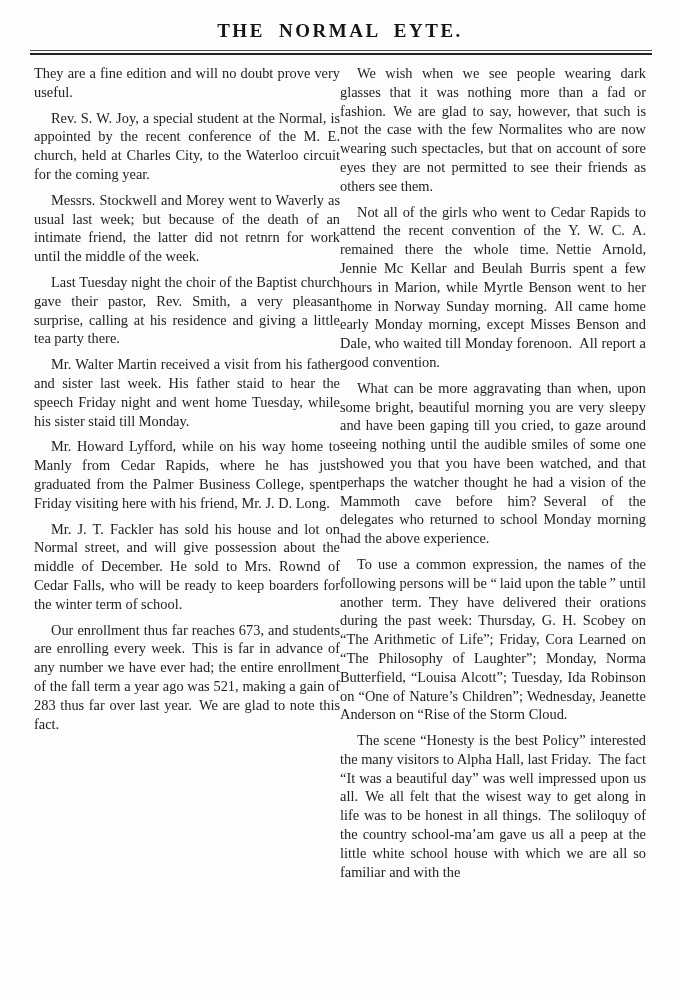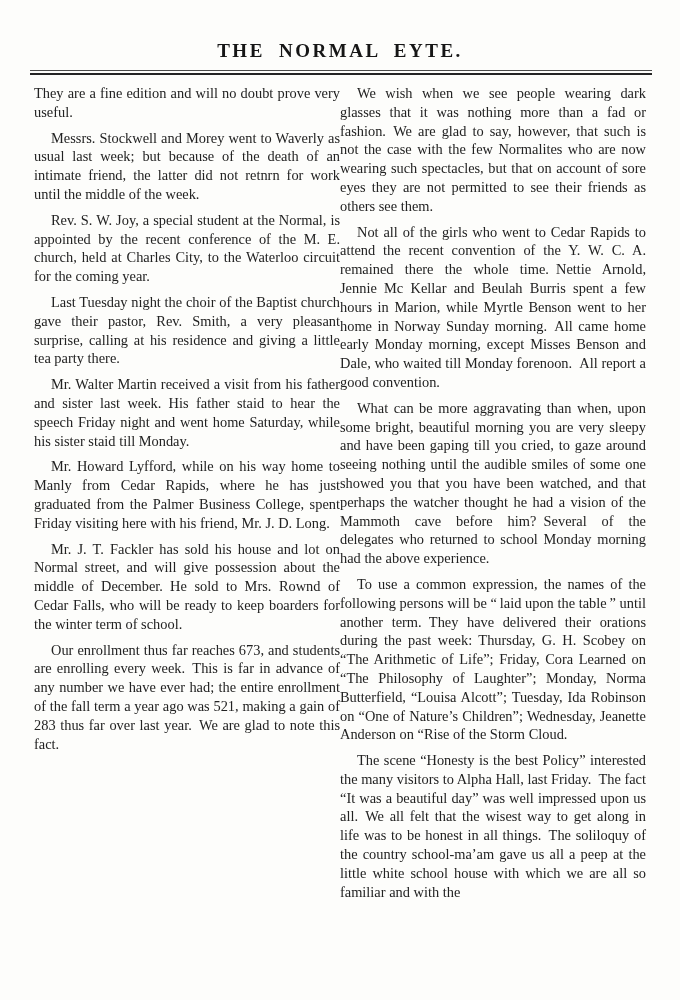--- a/index.html
+++ b/index.html
@@ -8,21 +8,21 @@
     height: 1000px;
     box-sizing: border-box;
     background: #fdfdfb;
     color: #1e1e1e;
     font-family: "Liberation Serif", "DejaVu Serif", serif;
     overflow: hidden;
     position: relative;
   }
   .masthead {
     margin: 0;
-    padding-top: 40px;
+    padding-top: 20px;
     text-align: center;
     font-size: 19px;
     font-weight: bold;
     letter-spacing: 2.5px;
     word-spacing: 7px;
     color: #161616;
   }
   .header-rule {
     margin: 8px 28px 0 30px;
     height: 2px;
@@ -49,24 +49,24 @@
 </style>
 </head>
 <body>
 
 <div class="page">
   <h1 class="masthead">THE NORMAL EYTE.</h1>
   <div class="header-rule"></div>
   <div class="columns">
     <div class="col">
         <p class="para no-indent">They are a fine edition and will no doubt prove very useful.</p>
+        <p class="para">Rev. S. W. Joy, a special student at the Normal, is appointed by the recent conference of the M. E. church, held at Charles City, to the Waterloo circuit for the coming year.</p>
         <p class="para">Messrs. Stockwell and Morey went to Waverly as usual last week; but because of the death of an intimate friend, the latter did not retnrn for work until the middle of the week.</p>
-        <p class="para">Rev. S. W. Joy, a special student at the Normal, is appointed by the recent conference of the M. E. church, held at Charles City, to the Waterloo circuit for the coming year.</p>
         <p class="para">Last Tuesday night the choir of the Baptist church gave their pastor, Rev. Smith, a very pleasant surprise, calling at his residence and giving a little tea party there.</p>
-        <p class="para">Mr. Walter Martin received a visit from his father and sister last week. His father staid to hear the speech Friday night and went home Saturday, while his sister staid till Monday.</p>
+        <p class="para">Mr. Walter Martin received a visit from his father and sister last week. His father staid to hear the speech Friday night and went home Tuesday, while his sister staid till Monday.</p>
         <p class="para">Mr. Howard Lyfford, while on his way home to Manly from Cedar Rapids, where he has just graduated from the Palmer Business College, spent Friday visiting here with his friend, Mr. J. D. Long.</p>
         <p class="para">Mr. J. T. Fackler has sold his house and lot on Normal street, and will give possession about the middle of December. He sold to Mrs. Rownd of Cedar Falls, who will be ready to keep boarders for the winter term of school.</p>
         <p class="para">Our enrollment thus far reaches 673, and students are enrolling every week. This is far in advance of any number we have ever had; the entire enrollment of the fall term a year ago was 521, making a gain of 283 thus far over last year. We are glad to note this fact.</p>
       </div>
     <div class="col">
         <p class="para">We wish when we see people wearing dark glasses that it was nothing more than a fad or fashion. We are glad to say, however, that such is not the case with the few Normalites who are now wearing such spectacles, but that on account of sore eyes they are not permitted to see their friends as others see them.</p>
         <p class="para">Not all of the girls who went to Cedar Rapids to attend the recent convention of the Y. W. C. A. remained there the whole time. Nettie Arnold, Jennie Mc Kellar and Beulah Burris spent a few hours in Marion, while Myrtle Benson went to her home in Norway Sunday morning. All came home early Monday morning, except Misses Benson and Dale, who waited till Monday forenoon. All report a good convention.</p>
         <p class="para">What can be more aggravating than when, upon some bright, beautiful morning you are very sleepy and have been gaping till you cried, to gaze around seeing nothing until the audible smiles of some one showed you that you have been watched, and that perhaps the watcher thought he had a vision of the Mammoth cave before him? Several of the delegates who returned to school Monday morning had the above experience.</p>
         <p class="para">To use a common expression, the names of the following persons will be “ laid upon the table ” until another term. They have delivered their orations during the past week: Thursday, G. H. Scobey on “The Arithmetic of Life”; Friday, Cora Learned on “The Philosophy of Laughter”; Monday, Norma Butterfield, “Louisa Alcott”; Tuesday, Ida Robinson on “One of Nature’s Children”; Wednesday, Jeanette Anderson on “Rise of the Storm Cloud.</p>
         <p class="para">The scene “Honesty is the best Policy” interested the many visitors to Alpha Hall, last Friday. The fact “It was a beautiful day” was well impressed upon us all. We all felt that the wisest way to get along in life was to be honest in all things. The soliloquy of the country school-ma’am gave us all a peep at the little white school house with which we are all so familiar and with the</p>

